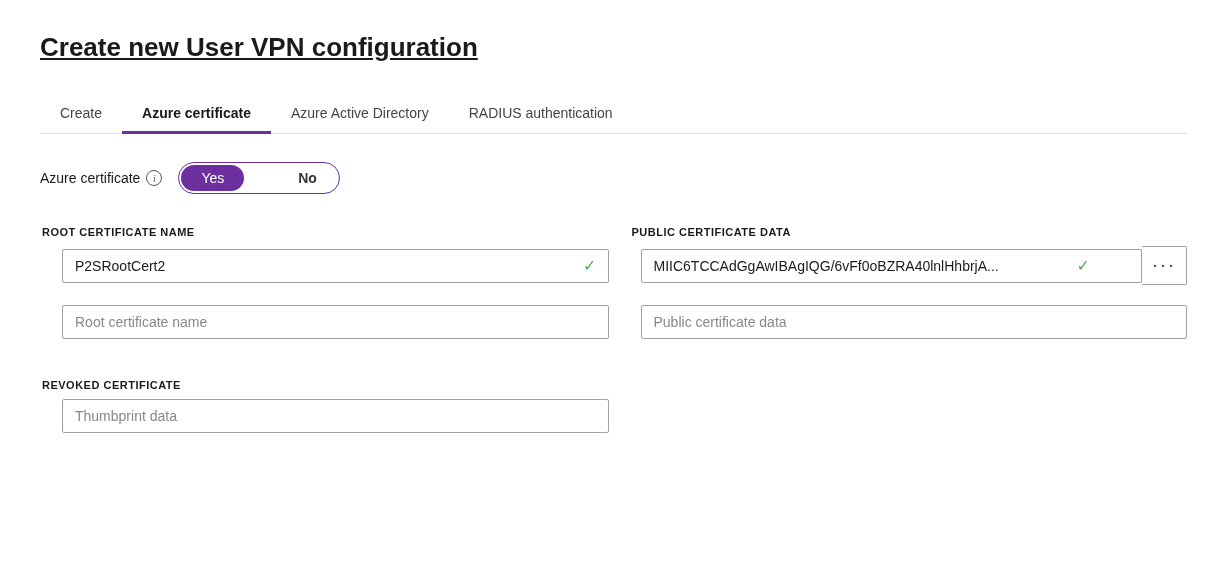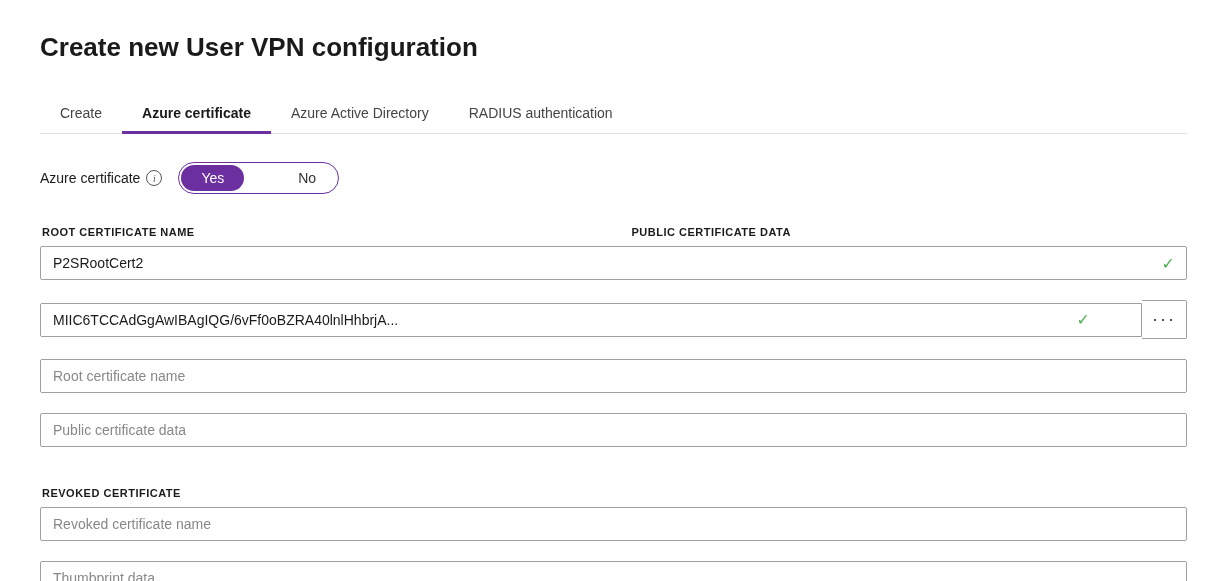--- a/index.html
+++ b/index.html
@@ -8,20 +8,21 @@
       background: #fff;
       color: #1a1a1a;
       padding: 32px 40px;
       max-width: 1227px;
     }
     h1 {
       font-size: 26px;
       font-weight: 600;
       margin-bottom: 32px;
       color: #1a1a1a;
+      text-decoration: underline;
     }
     .tabs {
       display: flex;
       gap: 0;
       border-bottom: 1px solid #e0e0e0;
       margin-bottom: 28px;
     }
     .tab {
       padding: 10px 20px;
       font-size: 14px;
@@ -80,20 +81,21 @@
       font-weight: 500;
       cursor: pointer;
     }
     .toggle-option.selected {
       background: #6b2fa0;
       color: #fff;
     }
     .toggle-option.unselected {
       background: transparent;
       color: #333;
+      font-weight: bold;
     }
     .form-section {
       margin-bottom: 28px;
     }
     .form-grid {
       display: grid;
       grid-template-columns: 1fr 1fr;
       gap: 0 32px;
     }
     .col-label {
@@ -161,23 +163,24 @@
       letter-spacing: 2px;
     }
     .check-inside {
       position: absolute;
       right: 52px;
       color: #4caf50;
       font-size: 16px;
     }
     .row-pair {
       display: grid;
-      grid-template-columns: 1fr;
+      grid-template-columns: 1fr 1fr;
       gap: 8px 32px;
       margin-bottom: 0;
+      margin-left: 22px;
     }
   </style>
 </head>
 <body>
 
 <h1>Create new User VPN configuration</h1>
 
 <div class="tabs">
   <div class="tab">Create</div>
   <div class="tab active">Azure certificate</div>
@@ -229,19 +232,16 @@
     </div>
   </div>
 </div>
 
 <div class="form-section">
   <div class="form-grid">
     <div class="col-label">REVOKED CERTIFICATE</div>
   </div>
   <div class="row-pair" style="margin-top:0;">
     <div class="input-wrapper">
-      <input class="input-field" type="text" placeholder="Revoked certificate name" style="">
-    </div>
-    <div class="input-wrapper">
       <input class="input-field" type="text" placeholder="Thumbprint data" style="">
     </div>
   </div>
 </div>
 
 </body></html>

